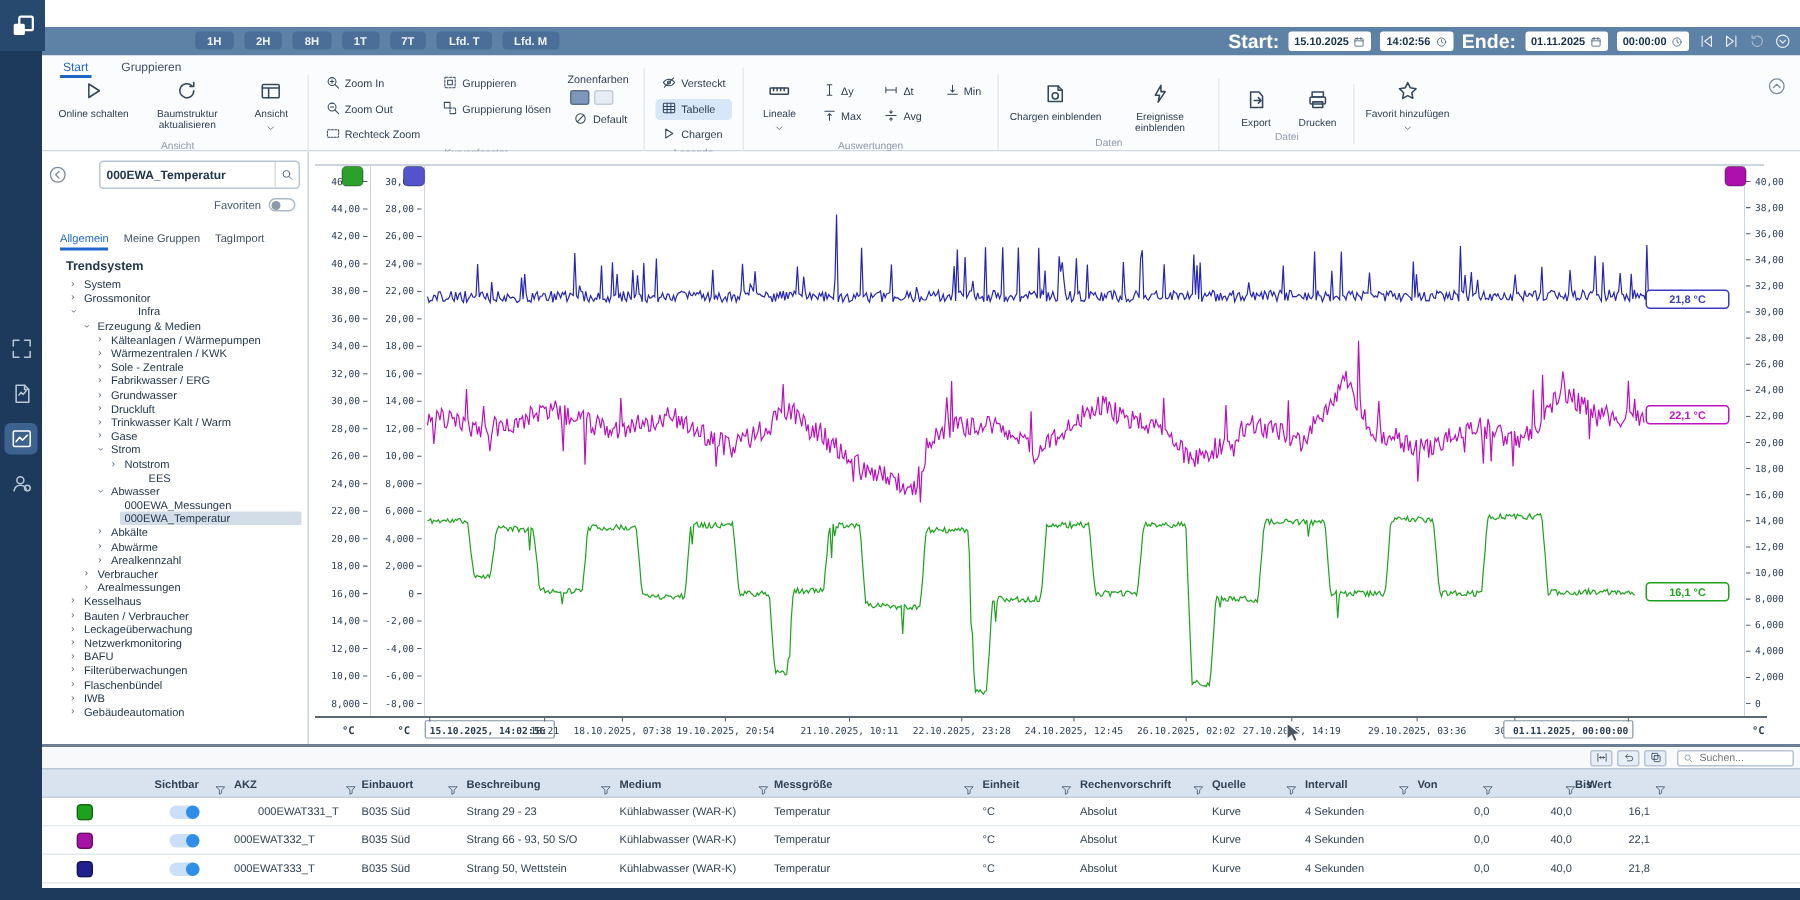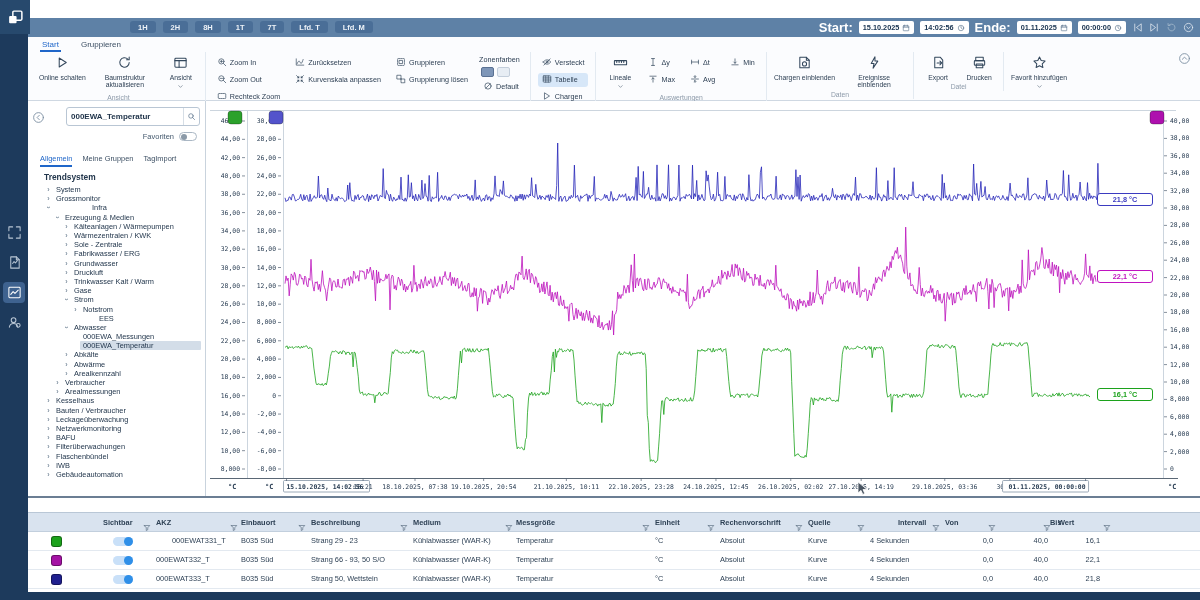--- a/index.html
+++ b/index.html
@@ -36,21 +36,21 @@
   .rinput .ic svg{width:8px;height:8px;color:#44607c;}
   .navic{display:flex;color:#e8eef5;}
   .navic svg{width:11px;height:11px;}
   .navic.dim{color:#a9bccf;}
 
   
   .ribbon{position:absolute;left:28px;top:37px;width:1172px;height:64px;background:#fbfcfe;border-bottom:1px solid #cfd8e2;}
   .rtabs{position:absolute;left:12px;top:1px;display:flex;gap:18px;height:14px;}
   .rtab{font-size:8px;color:#3c4f63;line-height:13px;border-bottom:2px solid transparent;padding:0 2px;}
   .rtab.active{color:#1f66c9;border-bottom-color:#1f66c9;}
-  .rgroups{position:absolute;left:4px;top:15px;right:26px;bottom:0;display:flex;align-items:flex-start;}
+  .rgroups{position:absolute;left:4px;top:15px;right:26px;bottom:0;display:flex;align-items:center;}
   .rgroup{position:relative;padding:2px 7px 10px 7px;border-right:1px solid #e3eaf1;display:flex;gap:7px;align-items:flex-start;}
   .rgroup:last-child{border-right:none;}
   .rcaption{position:absolute;bottom:1px;left:0;right:0;text-align:center;font-size:6.8px;color:#8d9aa9;}
   .big-item{display:flex;flex-direction:column;align-items:center;gap:2px;max-width:64px;min-width:34px;
             font-size:6.8px;color:#2c3e52;text-align:center;line-height:7.6px;padding-top:1px;}
   .big-item .bicon svg{width:15px;height:15px;color:#33475c;}
   .big-item .chev svg{width:7px;height:7px;color:#33475c;}
   .small-col{display:flex;flex-direction:column;gap:3px;padding-top:2px;}
   .small-item{display:flex;align-items:center;gap:3px;font-size:7.2px;color:#2c3e52;padding:1px 4px;border-radius:3px;line-height:8px;}
   .small-item svg{width:10px;height:10px;color:#33475c;flex:0 0 auto;}
@@ -280,35 +280,20 @@
                   <circle cx="7" cy="7" r="4.2"></circle>
                   <path d="M10.2 10.2 14 14M5.2 7h3.6"></path>
                 </svg></span>
               <span>Zoom Out</span>
             </div>
             <div class="small-item">
               <span><svg viewBox="0 0 16 16" fill="none" stroke="currentColor" stroke-width="1.1" stroke-linecap="round" stroke-linejoin="round">
                   <rect x="2" y="4" width="12" height="8" rx="1" stroke-dasharray="2 1.4"></rect>
                 </svg></span>
               <span>Rechteck Zoom</span>
-            </div>
-          </div>
-          <div class="small-col">
-            <div class="small-item">
-              <span><svg viewBox="0 0 16 16" fill="none" stroke="currentColor" stroke-width="1.1" stroke-linecap="round" stroke-linejoin="round">
-                  <path d="M2 3v10h12"></path>
-                  <path d="M3.5 10.5c2-5 3.5-5 5-1.5s3-.5 4.5-5"></path>
-                </svg></span>
-              <span>Zurücksetzen</span>
-            </div>
-            <div class="small-item">
-              <span><svg viewBox="0 0 16 16" fill="none" stroke="currentColor" stroke-width="1.1" stroke-linecap="round" stroke-linejoin="round">
-                  <path d="M2.5 2.5 6 6M6 6H3.8M6 6V3.8M13.5 2.5 10 6M10 6h2.2M10 6V3.8M2.5 13.5 6 10M6 10H3.8M6 10v2.2M13.5 13.5 10 10M10 10h2.2M10 10v2.2"></path>
-                </svg></span>
-              <span>Kurvenskala anpassen</span>
             </div>
           </div>
           <div class="small-col">
             <div class="small-item">
               <span><svg viewBox="0 0 16 16" fill="none" stroke="currentColor" stroke-width="1.1" stroke-linecap="round" stroke-linejoin="round">
                   <rect x="2.5" y="2.5" width="11" height="11" rx="1" stroke-dasharray="2.5 1.5"></rect>
                   <rect x="5.5" y="5.5" width="5" height="5"></rect>
                 </svg></span>
               <span>Gruppieren</span>
             </div>
@@ -794,20 +779,46 @@
       </svg>
     <div id="value-boxes">
         <div class="vbox" style="left: 891px; top: 92px; border-color: rgb(59, 59, 192); color: rgb(59, 59, 192);">21,8  °C</div>
         <div class="vbox" style="left: 891px; top: 169px; border-color: rgb(192, 19, 192); color: rgb(192, 19, 192);">22,1  °C</div>
         <div class="vbox" style="left: 891px; top: 287px; border-color: rgb(28, 162, 28); color: rgb(28, 162, 28);">16,1  °C</div>
       </div>
   </div>
 
   <div class="splitter"></div>
 
+  <div class="ttoolbar">
+    <span class="tbtn">
+        <svg viewBox="0 0 16 16" fill="none" stroke="currentColor" stroke-width="1.1" stroke-linecap="round" stroke-linejoin="round">
+          <path d="M2.5 3v10M13.5 3v10M5 8h6M6.5 6.5 5 8l1.5 1.5M9.5 6.5 11 8l-1.5 1.5"></path>
+        </svg>
+      </span>
+    <span class="tbtn">
+        <svg viewBox="0 0 16 16" fill="none" stroke="currentColor" stroke-width="1.1" stroke-linecap="round" stroke-linejoin="round">
+          <path d="M4 6.5h6a3 3 0 0 1 0 6H6"></path>
+          <path d="M6 4 3.5 6.5 6 9"></path>
+        </svg>
+      </span>
+    <span class="tbtn">
+        <svg viewBox="0 0 16 16" fill="none" stroke="currentColor" stroke-width="1.1" stroke-linecap="round" stroke-linejoin="round">
+          <rect x="5.5" y="5.5" width="8" height="8" rx="1"></rect>
+          <rect x="2.5" y="2.5" width="8" height="8" rx="1"></rect>
+        </svg>
+      </span>
+    <span class="tsearch">
+      <svg viewBox="0 0 16 16">
+          <circle cx="7" cy="7" r="4" fill="none" stroke="currentColor" stroke-width="1.4"></circle>
+          <path d="M10 10l3.5 3.5" stroke="currentColor" stroke-width="1.4"></path>
+        </svg>
+      <input placeholder="Suchen..." style="">
+    </span>
+  </div>
 
   <div class="grid-header" id="grid-header">
       <span class="gh-label" style="left: 75px;">Sichtbar</span>
       <span class="gh-funnel" style="left: 115px;"><svg viewBox="0 0 16 16" fill="none" stroke="currentColor" stroke-width="1.1" stroke-linecap="round" stroke-linejoin="round">
           <path d="M2.5 3h11L9.5 7.5v4l-3 1.5V7.5z"></path>
         </svg></span>
       <span class="gh-label" style="left: 128px;">AKZ</span>
       <span class="gh-funnel" style="left: 202px;"><svg viewBox="0 0 16 16" fill="none" stroke="currentColor" stroke-width="1.1" stroke-linecap="round" stroke-linejoin="round">
           <path d="M2.5 3h11L9.5 7.5v4l-3 1.5V7.5z"></path>
         </svg></span>
@@ -832,21 +843,21 @@
           <path d="M2.5 3h11L9.5 7.5v4l-3 1.5V7.5z"></path>
         </svg></span>
       <span class="gh-label" style="left: 692px;">Rechenvorschrift</span>
       <span class="gh-funnel" style="left: 767px;"><svg viewBox="0 0 16 16" fill="none" stroke="currentColor" stroke-width="1.1" stroke-linecap="round" stroke-linejoin="round">
           <path d="M2.5 3h11L9.5 7.5v4l-3 1.5V7.5z"></path>
         </svg></span>
       <span class="gh-label" style="left: 780px;">Quelle</span>
       <span class="gh-funnel" style="left: 829px;"><svg viewBox="0 0 16 16" fill="none" stroke="currentColor" stroke-width="1.1" stroke-linecap="round" stroke-linejoin="round">
           <path d="M2.5 3h11L9.5 7.5v4l-3 1.5V7.5z"></path>
         </svg></span>
-      <span class="gh-label" style="left: 842px; margin-left: 28px;">Intervall</span>
+      <span class="gh-label" style="left: 842px;">Intervall</span>
       <span class="gh-funnel" style="left: 904px;"><svg viewBox="0 0 16 16" fill="none" stroke="currentColor" stroke-width="1.1" stroke-linecap="round" stroke-linejoin="round">
           <path d="M2.5 3h11L9.5 7.5v4l-3 1.5V7.5z"></path>
         </svg></span>
       <span class="gh-label" style="left: 917px;">Von</span>
       <span class="gh-funnel" style="left: 960px;"><svg viewBox="0 0 16 16" fill="none" stroke="currentColor" stroke-width="1.1" stroke-linecap="round" stroke-linejoin="round">
           <path d="M2.5 3h11L9.5 7.5v4l-3 1.5V7.5z"></path>
         </svg></span>
       <span class="gh-label" style="left: 974px; margin-left: 48px;">Bis</span>
       <span class="gh-funnel" style="left: 1015px;"><svg viewBox="0 0 16 16" fill="none" stroke="currentColor" stroke-width="1.1" stroke-linecap="round" stroke-linejoin="round">
           <path d="M2.5 3h11L9.5 7.5v4l-3 1.5V7.5z"></path>

